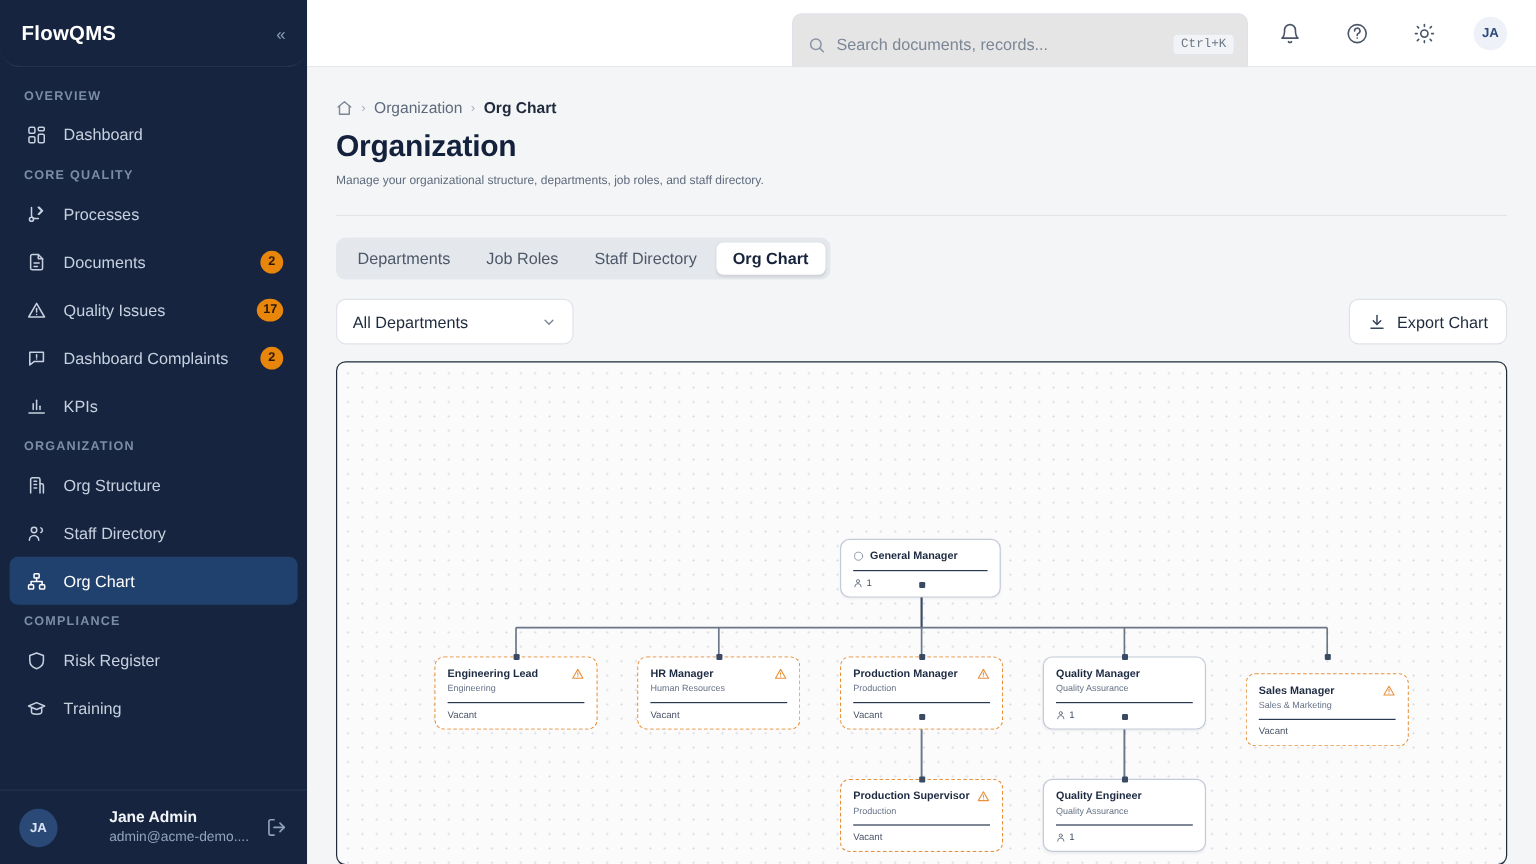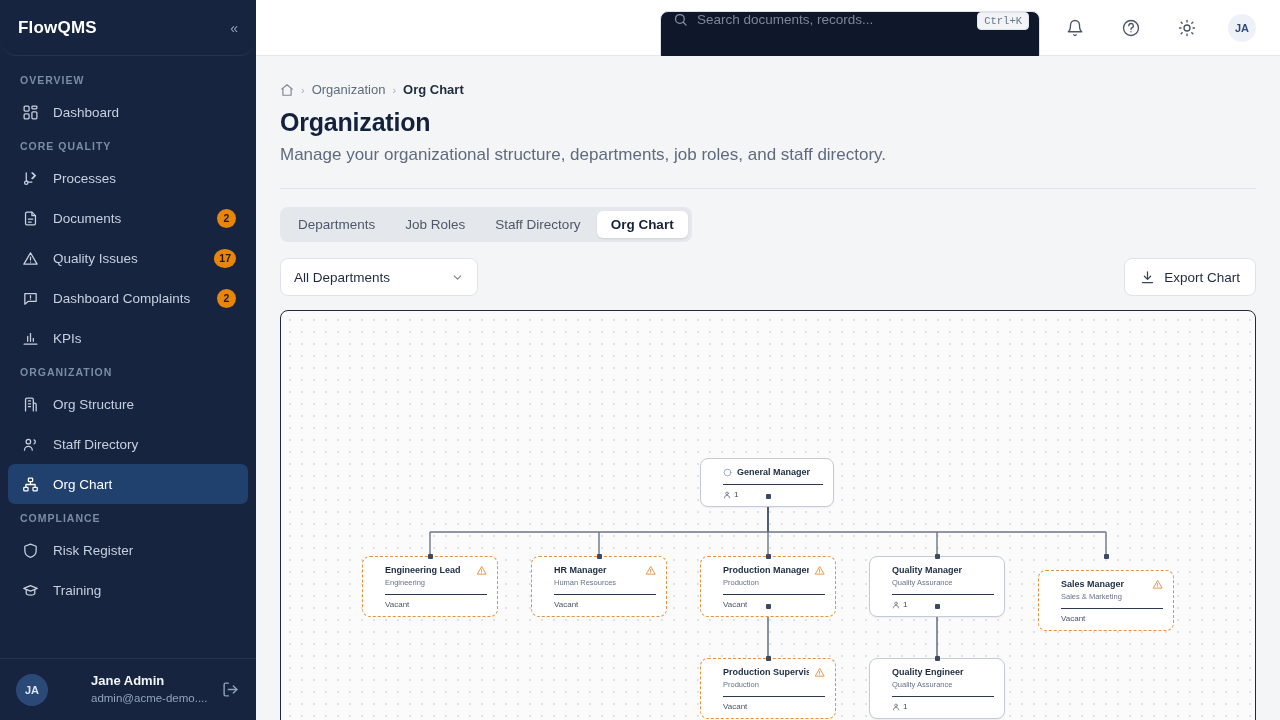--- a/index.html
+++ b/index.html
@@ -85,23 +85,23 @@
   #topbar {
     position: absolute; left: 256px; top: 0;
     width: 1024px; height: 56px;
     background: #ffffff;
     border-bottom: 1px solid #e4e7ec;
     display: flex; align-items: center;
   }
   #search-wrap {
     position: absolute; left: 404px; top: 11px;
     width: 380px; height: 52px;
-    background: #0f172a; border: 1px solid #dfe3e9;
+    background: #e5e5e5; border: 1px solid #dfe3e9;
     border-radius: 8px;
-    display: flex; align-items: flex-start; padding: 0 10px 0 12px;
+    display: flex; align-items: center; padding: 0 10px 0 12px;
   }
   #search-icon { color: #8a94a6; display: flex; margin-right: 9px; }
   #search-icon svg { width: 15px; height: 15px; }
   #search-input {
     flex: 1 1 auto; border: none; outline: none;
     font-family: "Liberation Sans", sans-serif;
     font-size: 13.5px; color: #5b6677; background: transparent;
   }
   #search-input::placeholder { color: #7b8696; }
   #search-kbd {
@@ -141,21 +141,21 @@
   #breadcrumb .home-ico { display: flex; color: #7b8696; }
   #breadcrumb .home-ico svg { width: 14px; height: 14px; }
   .crumb-sep { color: #a6aebc; font-size: 11px; }
   .crumb-link { color: #5f6b7d; cursor: pointer; }
   .crumb-current { color: #1f2b3d; font-weight: 600; }
   #page-title {
     margin-top: 11px;
     font-size: 25px; font-weight: 700; color: #14213d; letter-spacing: -.2px;
   }
   #page-sub {
-    margin-top: 8px; font-size: 17px; color: #5f6b7d;
+    margin-top: 8px; font-size: 10px; color: #5f6b7d;
   }
   #divider {
     margin-top: 23px; height: 1px; background: #e2e5ea;
   }
 
   #tabbar {
     margin-top: 18px;
     display: inline-flex; align-items: center;
     background: #e4e7eb; border-radius: 8px; padding: 4px;
     gap: 2px;
@@ -204,21 +204,21 @@
     border-radius: 8px;
     overflow: hidden;
   }
   #chart-inner { position: absolute; inset: 0; }
 
   .onode {
     position: absolute;
     width: 136px;
     background: #ffffff;
     border-radius: 8px;
-    padding: 8px 10px 7px 22px;
+    padding: 8px 10px 7px 10px;
   }
   .onode.filled {
     border: 1px solid #c3cbd8;
     box-shadow: 0 1px 2px rgba(16,24,40,.06);
   }
   .onode.vacant {
     border: 1px dashed #e8913c;
   }
   .onode.root { width: 134px; }
   .onode-head {

